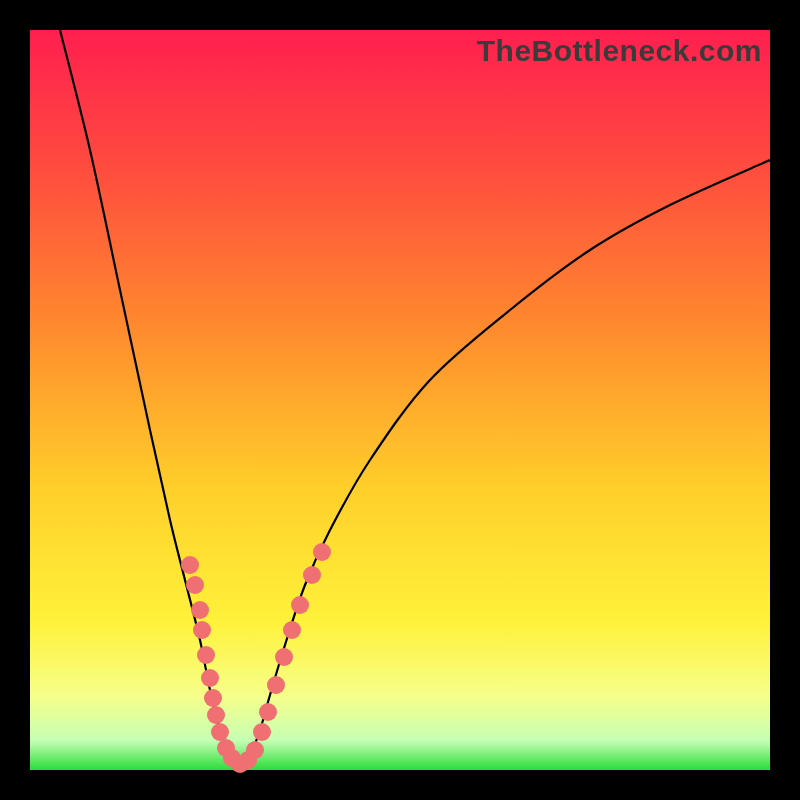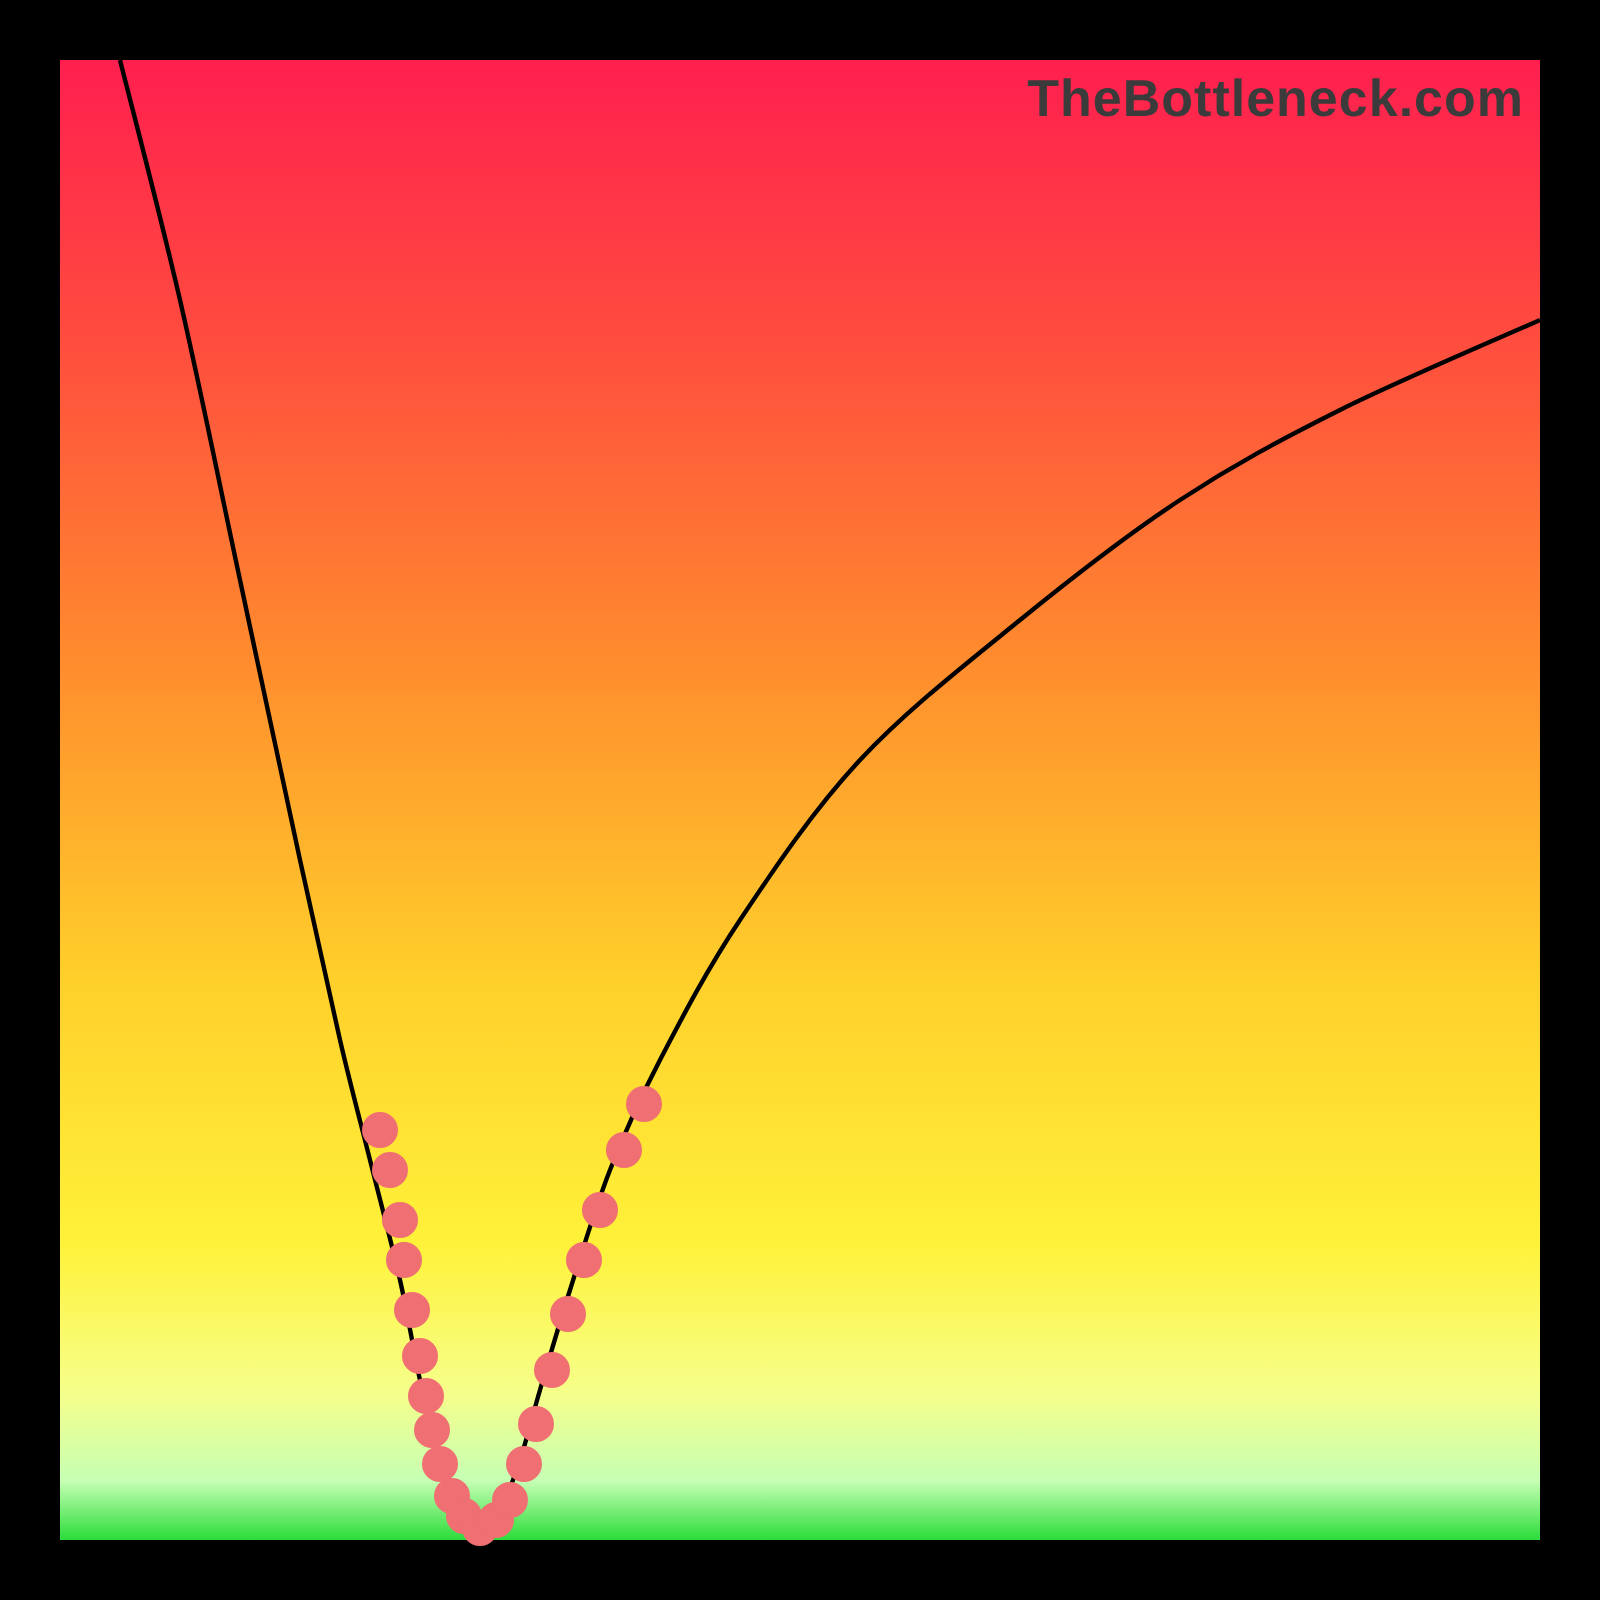--- a/index.html
+++ b/index.html
@@ -34,21 +34,21 @@
       var(--c-5) 90%,
       var(--c-6) 96%,
       var(--c-bot) 100%
     );
   }
   .watermark {
     position: absolute;
     top: 4px;
     right: 8px;
     color: #3b3b3b;
-    font-size: 26px;
+    font-size: 30px;
     font-weight: 600;
     letter-spacing: 0.5px;
     user-select: none;
     margin-left: 19px;
   }
   svg.curve {
     position: absolute;
     left: 0;
     top: 0;
     width: 740px;

